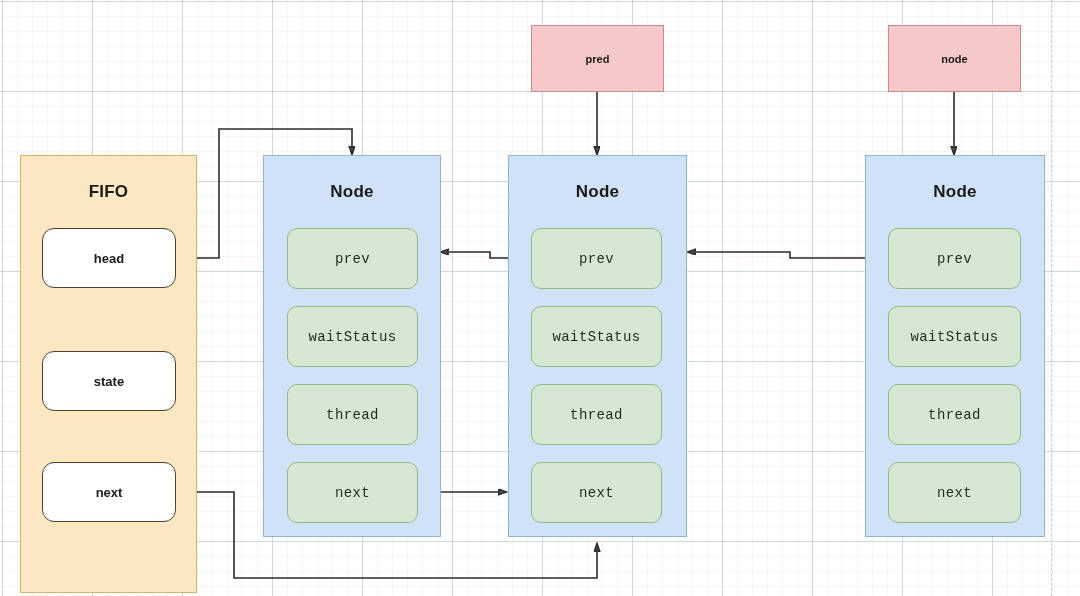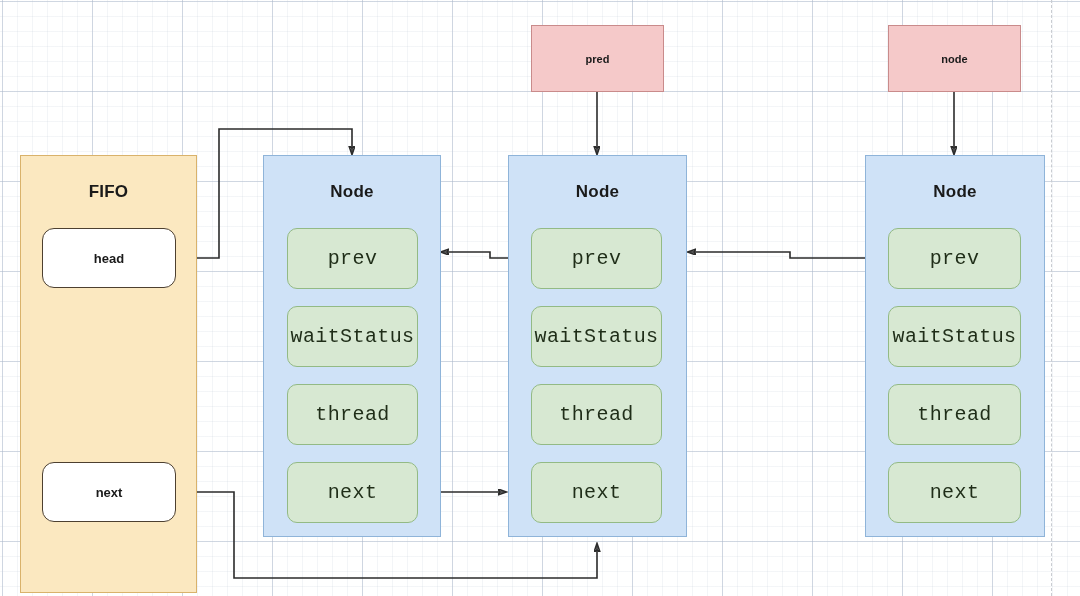--- a/index.html
+++ b/index.html
@@ -93,21 +93,21 @@
   }
 
   .field-green {
     background: #d7e8d2;
     border: 1px solid #93ba85;
     border-radius: 10px;
     display: flex;
     align-items: center;
     justify-content: center;
     font-family: "Liberation Mono", "DejaVu Sans Mono", monospace;
-    font-size: 20px;
+    font-size: 14px;
     color: #1f2d18;
     letter-spacing: 0.4px;
   }
 
   .var-box {
     background: #f5c9c9;
     border: 1px solid #c98b8b;
     display: flex;
     align-items: center;
     justify-content: center;
@@ -156,20 +156,21 @@
 
     <path d="M886,258 L790,258 L790,252 L688,252" marker-end="url(#ah)"></path>
 
     <path d="M419,492 L506,492" marker-end="url(#ah)"></path>
   </svg>
 
   <div class="shape container-box fifo-box" style="left:20px; top:155px; width:177px; height:438px;">
     <div class="container-title fifo-title">FIFO</div>
   </div>
   <div class="shape field-white" style="left:42px; top:228px; width:134px; height:60px;">head</div>
+  <div class="shape field-white" style="left:42px; top:351px; width:134px; height:60px;">state</div>
   <div class="shape field-white" style="left:42px; top:462px; width:134px; height:60px;">next</div>
 
   <div class="shape container-box node-box" style="left:263px; top:155px; width:178px; height:382px;">
     <div class="container-title node-title">Node</div>
   </div>
   <div class="shape field-green" style="left:287px; top:228px; width:131px; height:61px;">prev</div>
   <div class="shape field-green" style="left:287px; top:306px; width:131px; height:61px;">waitStatus</div>
   <div class="shape field-green" style="left:287px; top:384px; width:131px; height:61px;">thread</div>
   <div class="shape field-green" style="left:287px; top:462px; width:131px; height:61px;">next</div>
 

